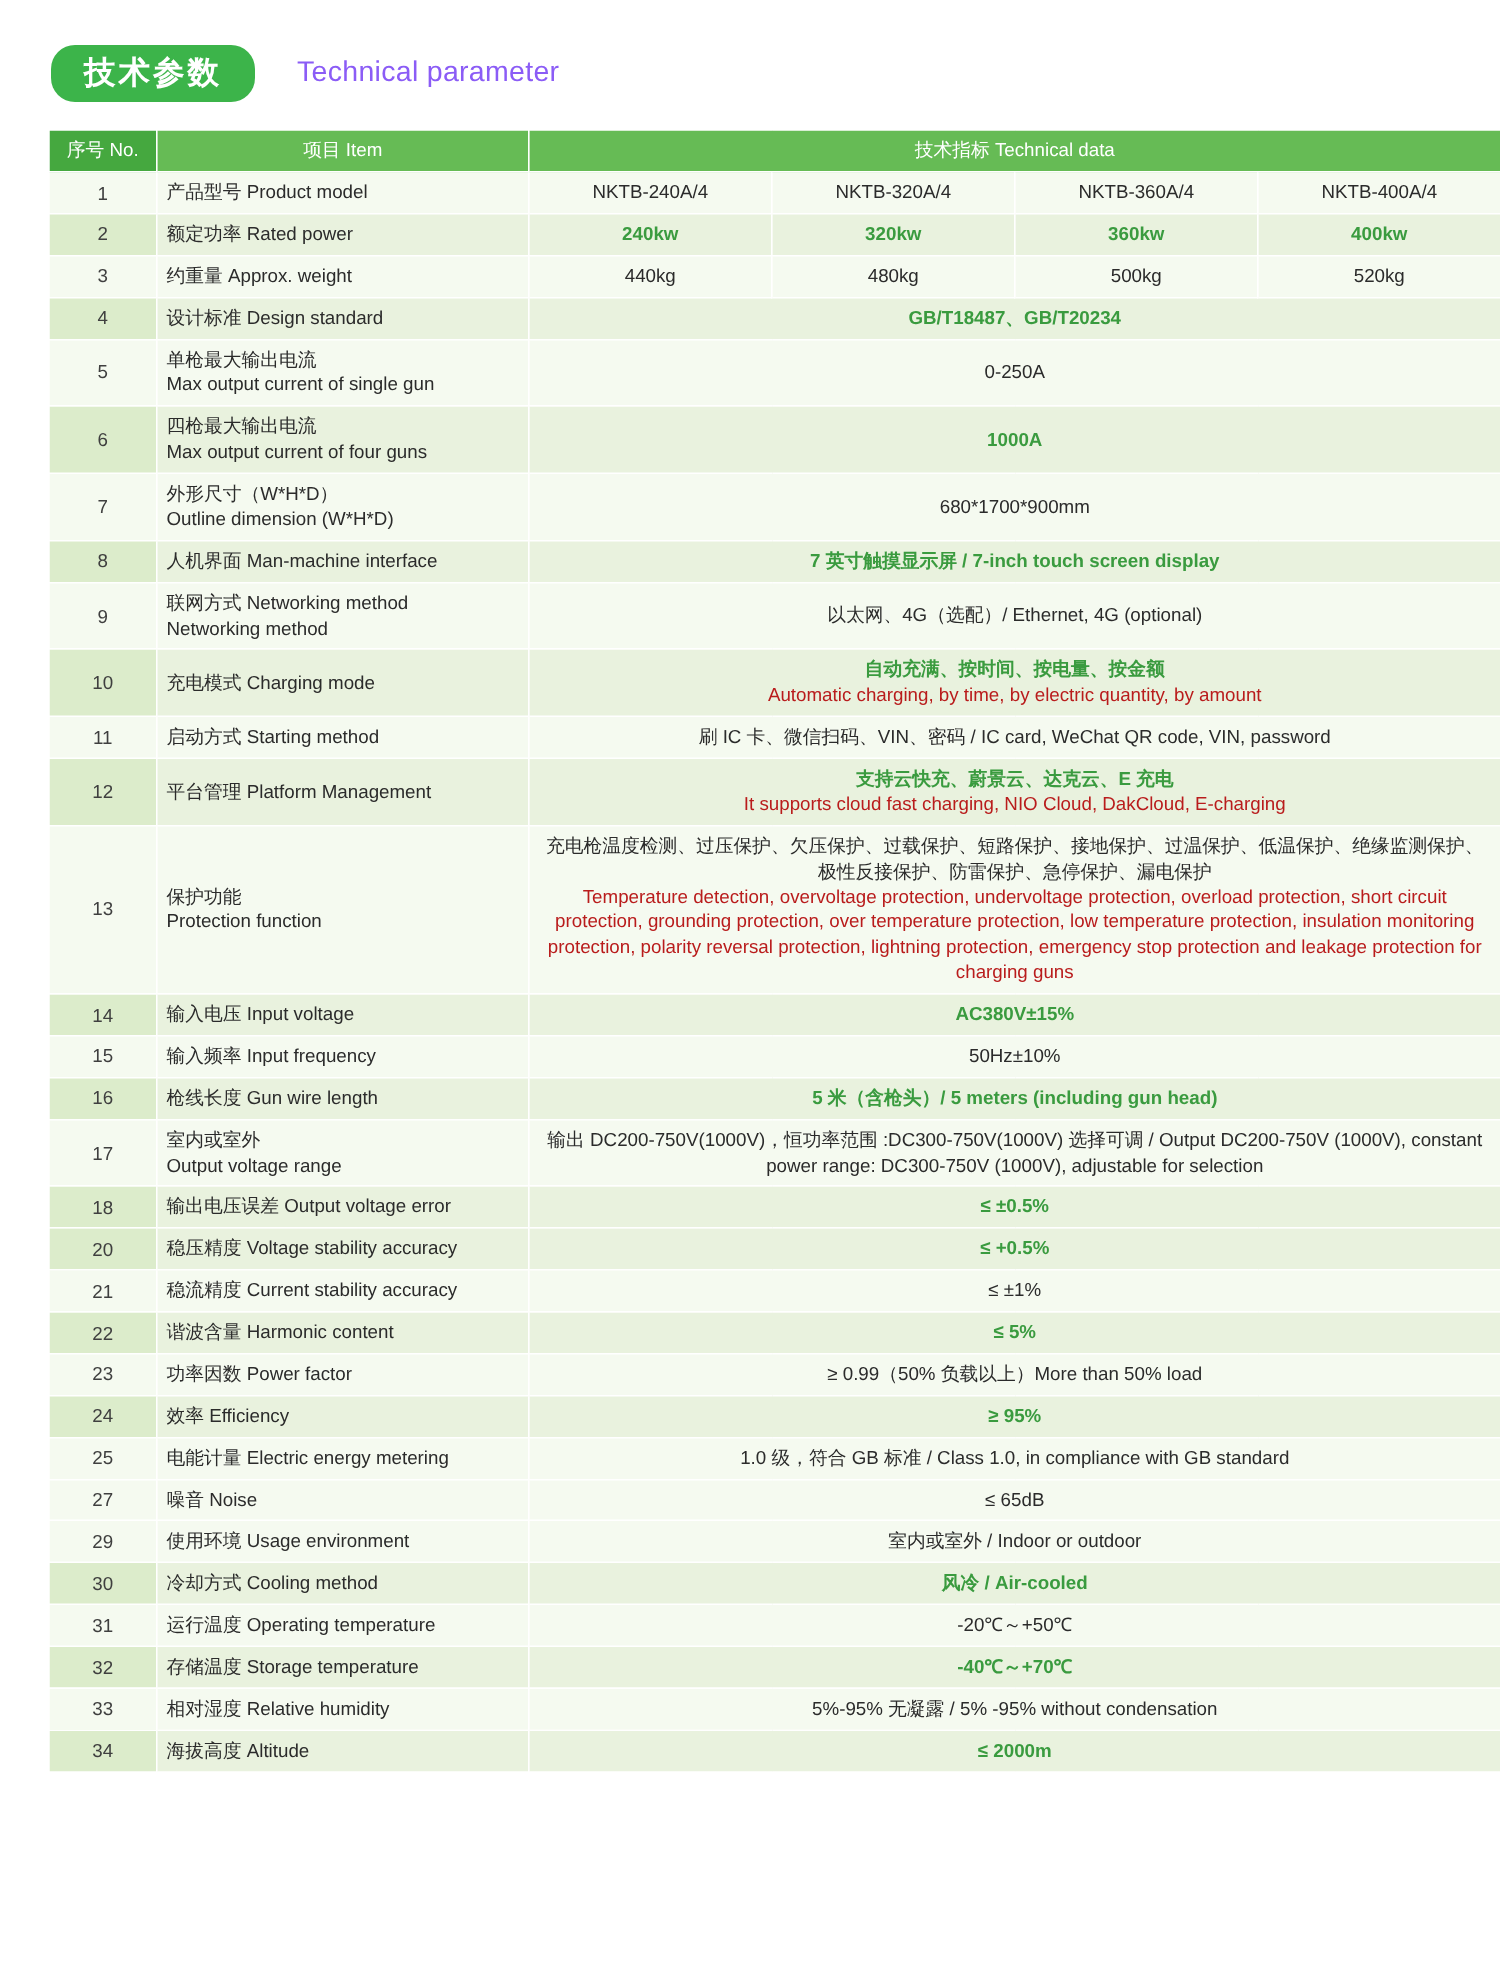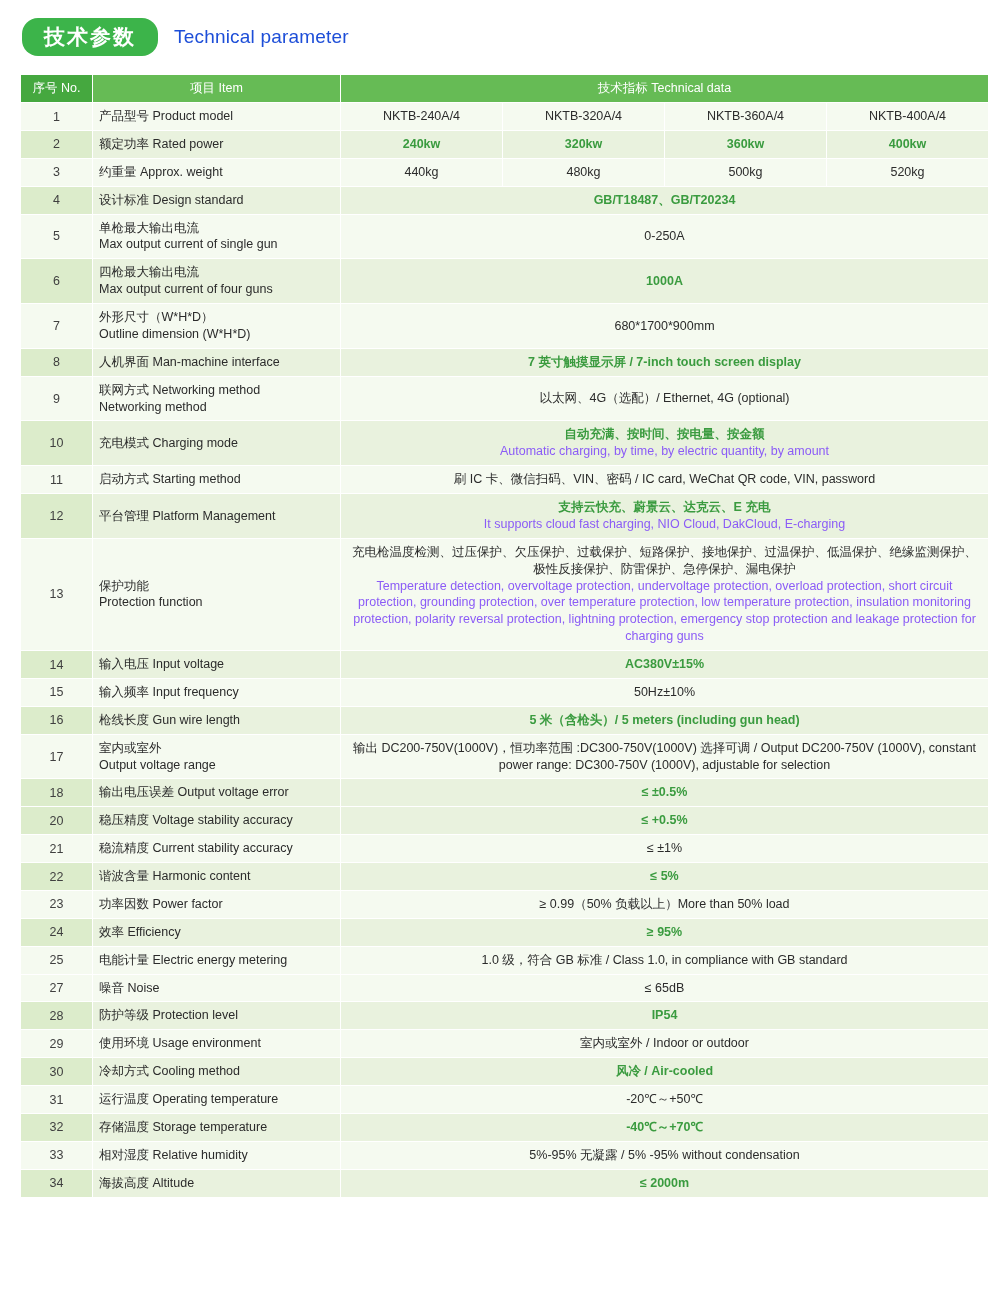--- a/index.html
+++ b/index.html
@@ -6,42 +6,42 @@
   html, body {
     margin: 0;
     padding: 0;
     background: #ffffff;
     font-family: "Liberation Sans", sans-serif;
   }
   #page {
     width: 971px;
     min-height: 1309px;
     position: relative;
-    padding: 4px;
+    padding: 16px;
   }
   
   .header {
     display: flex;
     align-items: center;
     padding: 14px 0 12px 18px;
   }
   .header-badge {
     background: #3cb44a;
     color: #ffffff;
     font-size: 21px;
     font-weight: bold;
     letter-spacing: 2px;
     padding: 7px 22px 8px 22px;
     border-radius: 16px 16px 16px 16px;
     line-height: 1.1;
   }
   .header-sub {
-    color: #1d4ed8;
+    color: #8b5cf6;
     font-size: 19px;
-    margin-left: 16px;
+    margin-left: 28px;
     letter-spacing: .2px;
   }
   
   table.spec {
     border-collapse: collapse;
     width: 968px;
     margin: 6px 16px 0 16px;
     table-layout: fixed;
   }
   table.spec td, table.spec th {
@@ -86,21 +86,21 @@
   }
   td.data-cell {
     text-align: center;
     color: #2b2b2b;
     line-height: 1.35;
   }
   td.data-cell.green-bold {
     color: #3a9b3f;
     font-weight: bold;
   }
-  td.data-cell .en { font-weight: normal; color: #8b5cf6; }
+  td.data-cell .en { font-weight: normal; color: #b91c1c; }
   .multi { display: block; }
 </style>
 </head>
 <body>
 
 <div id="page">
 
   <div class="header">
     <div class="header-badge">技术参数</div>
     <div class="header-sub">Technical parameter</div>
@@ -277,25 +277,20 @@
         <tr class="plain">
           <td class="no-cell">25</td>
           <td class="item-cell">电能计量 Electric energy metering</td>
           <td colspan="4" class="data-cell">1.0 级，符合 GB 标准 /  Class 1.0, in compliance with GB standard</td>
         </tr>
         <tr class="plain">
           <td class="no-cell">27</td>
           <td class="item-cell">噪音 Noise</td>
           <td colspan="4" class="data-cell">≤ 65dB</td>
         </tr>
-        <tr class="alt">
-          <td class="no-cell">28</td>
-          <td class="item-cell">防护等级 Protection level</td>
-          <td colspan="4" class="data-cell green-bold">IP54</td>
-        </tr>
         <tr class="plain">
           <td class="no-cell">29</td>
           <td class="item-cell">使用环境 Usage environment</td>
           <td colspan="4" class="data-cell">室内或室外 /  Indoor or outdoor</td>
         </tr>
         <tr class="alt">
           <td class="no-cell">30</td>
           <td class="item-cell">冷却方式 Cooling method</td>
           <td colspan="4" class="data-cell green-bold">风冷 /  Air-cooled</td>
         </tr>

